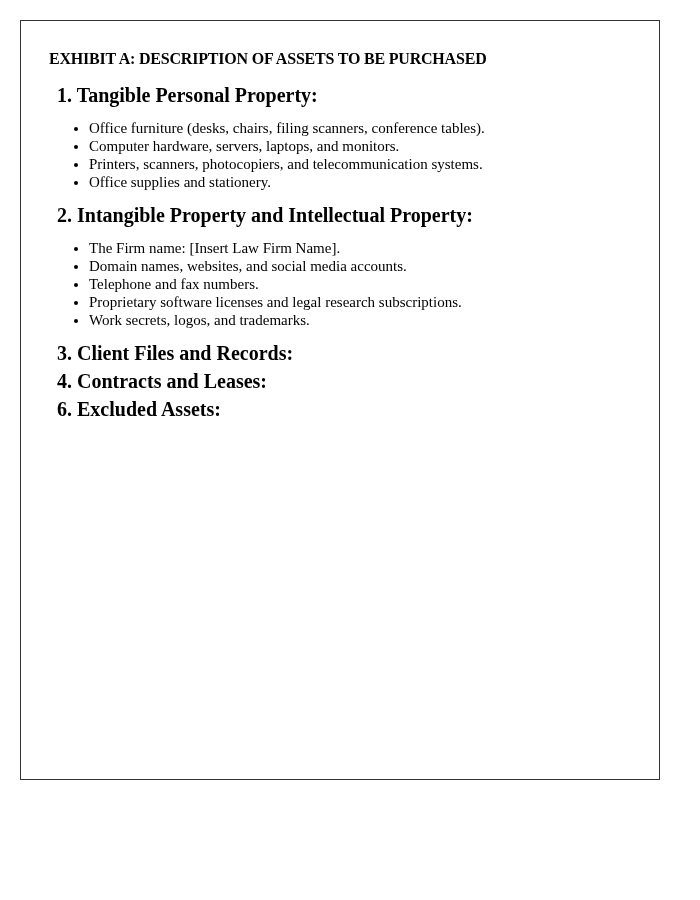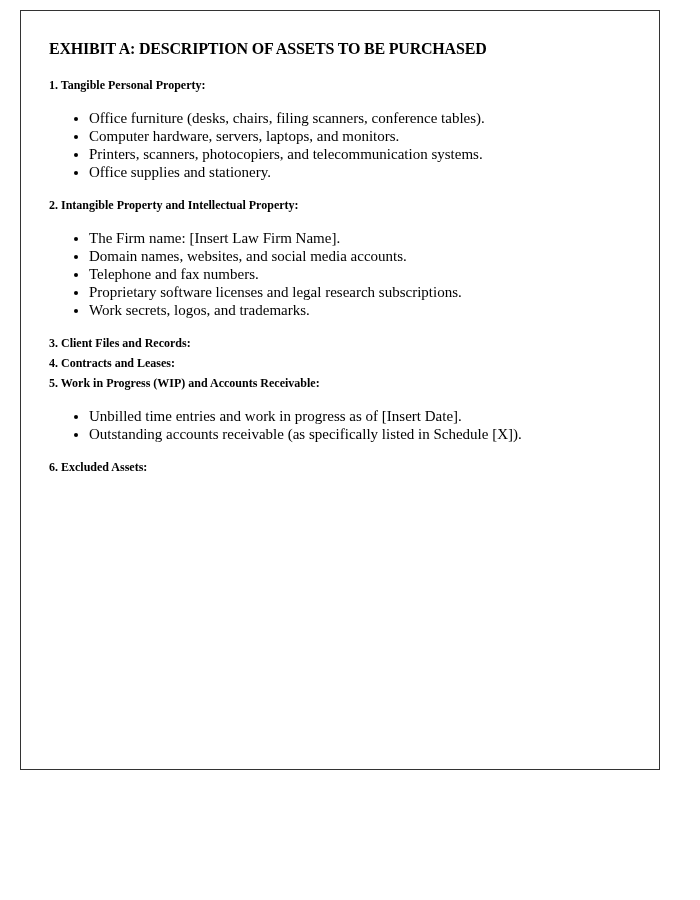--- a/index.html
+++ b/index.html
@@ -10,38 +10,38 @@
       height: 900px;
     }
     body {
       font-family: "Liberation Serif", "DejaVu Serif", serif;
       color: #000000;
       position: relative;
     }
     .doc-box {
       position: absolute;
       left: 20px;
-      top: 10px;
+      top: 20px;
       width: 640px;
       height: 760px;
       border: 1px solid #333333;
       box-sizing: border-box;
       padding: 28px 28px 0 28px;
     }
     .title {
       font-size: 16px;
       font-weight: bold;
       margin: 0 0 16px 0;
       line-height: 20px;
       letter-spacing: -0.2px;
     }
     .section-heading {
-      font-size: 12px;
+      font-size: 20px;
       font-weight: bold;
-      margin: 0;
+      margin: 8px;
       line-height: 20px;
     }
     ul.items {
       margin: 14px 0 14px 0;
       padding-left: 40px;
       list-style: disc;
     }
     ul.items li {
       font-size: 15px;
       line-height: 18px;
@@ -75,24 +75,17 @@
   </section>
 
   <section>
     <h2 class="section-heading">3. Client Files and Records:</h2>
   </section>
 
   <section>
     <h2 class="section-heading">4. Contracts and Leases:</h2>
   </section>
 
-  <section>
-    <h2 class="section-heading">5. Work in Progress (WIP) and Accounts Receivable:</h2>
-    <ul class="items">
-      <li>Unbilled time entries and work in progress as of [Insert Date].</li>
-      <li>Outstanding accounts receivable (as specifically listed in Schedule [X]).</li>
-    </ul>
-  </section>
 
   <section>
     <h2 class="section-heading">6. Excluded Assets:</h2>
   </section>
 </div>
 
 </body></html>

